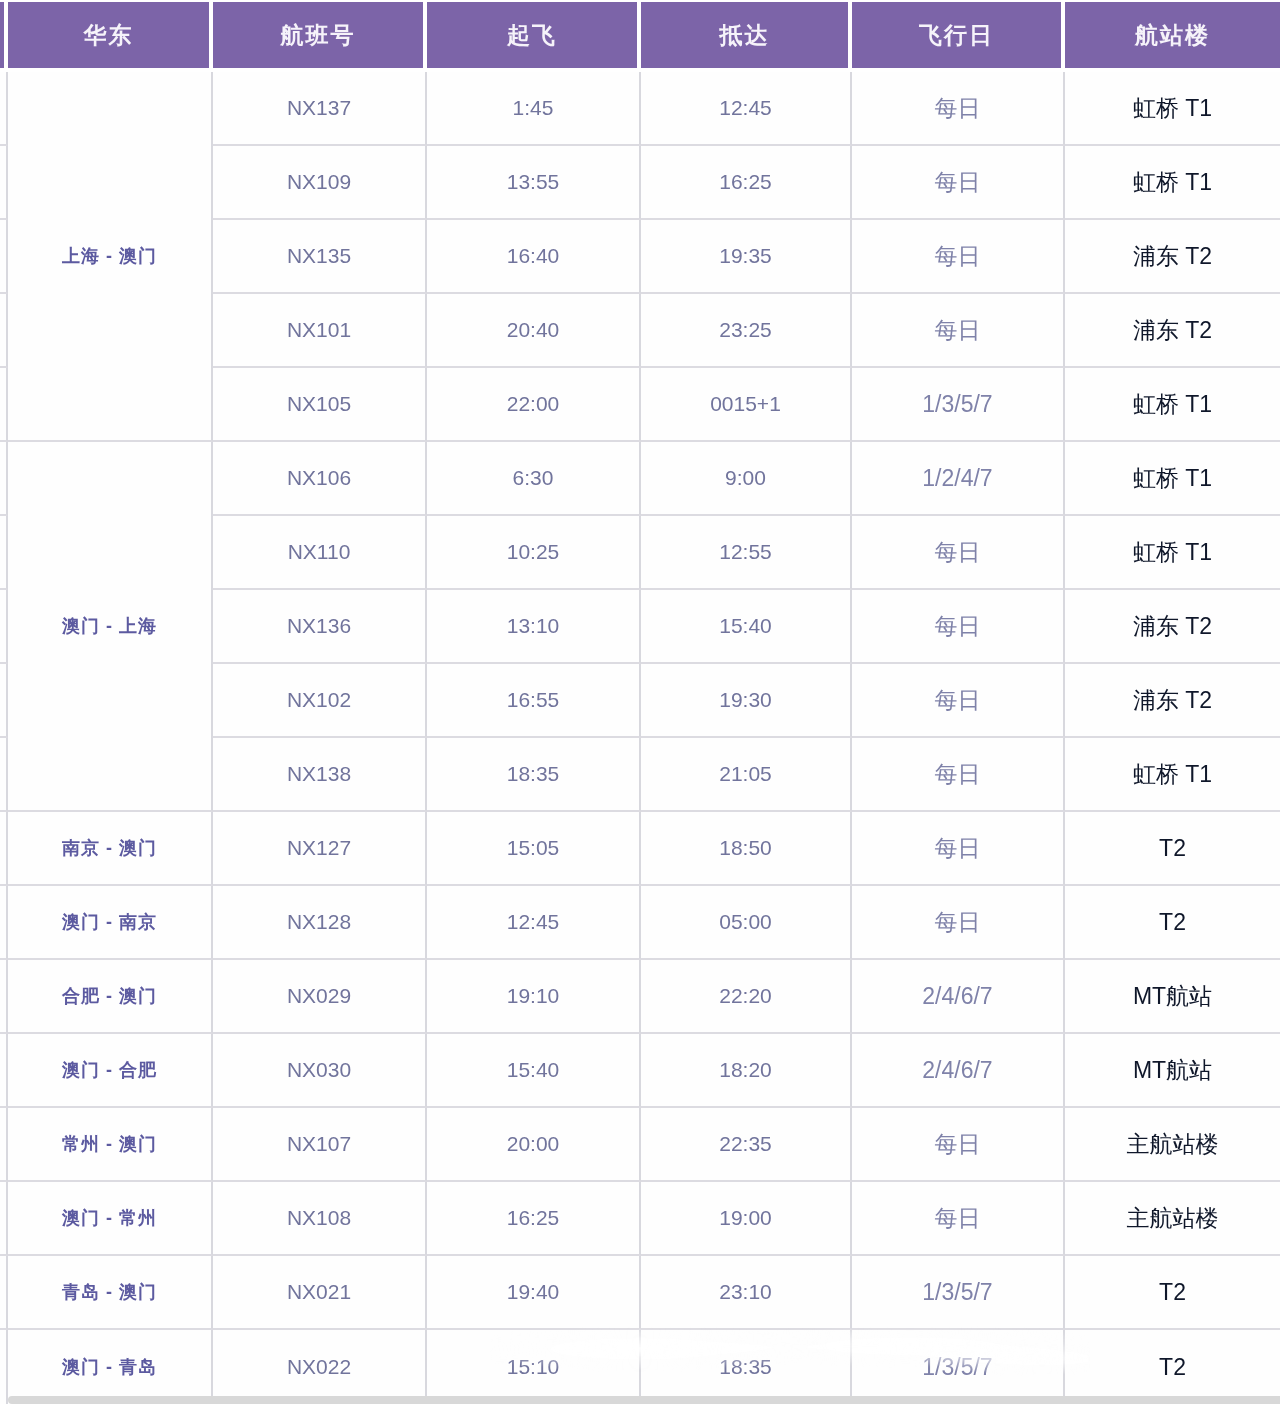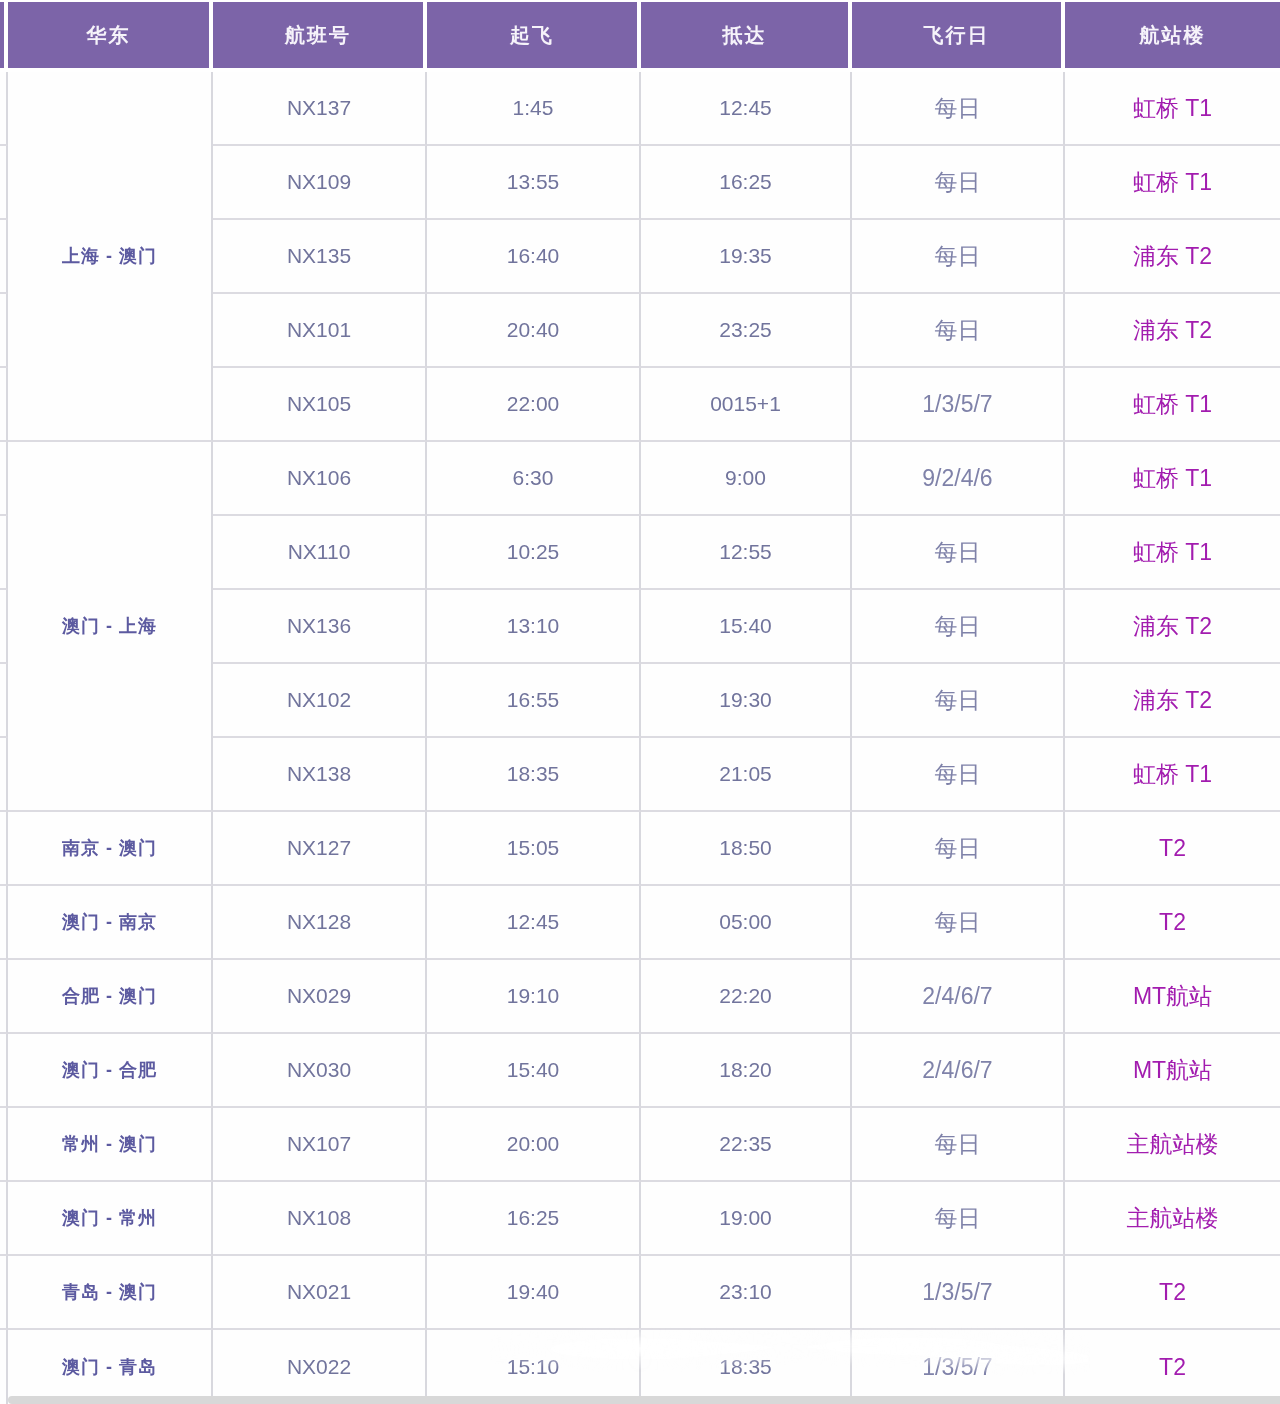--- a/index.html
+++ b/index.html
@@ -14,21 +14,21 @@
   table.schedule {
     border-collapse: separate;
     border-spacing: 0;
     table-layout: fixed;
     width: 1280px;
   }
   table.schedule th {
     background: #7c64a8;
     color: #f6f3fa;
     font-weight: bold;
-    font-size: 20px;
+    font-size: 23px;
     letter-spacing: 2px;
     text-align: center;
     vertical-align: middle;
     height: 66px;
     padding: 0;
     border-top: 2px solid #ffffff;
     border-right: 4px solid #ffffff;
     border-bottom: 4px solid #ffffff;
   }
   table.schedule th:last-child { border-right: none; }
@@ -46,21 +46,21 @@
   table.schedule tbody tr { height: 74px; }
   table.schedule tbody tr:last-child td { border-bottom: none; }
   td.route {
     color: #5c5aa0;
     font-weight: bold;
     font-size: 18px;
     letter-spacing: 1px;
   }
   td.no, td.t { color: #71749c; font-size: 21px; }
   td.d  { color: #7f82a9; font-size: 23px; }
-  td.term { color: #a21caf; font-size: 23px; }
+  td.term { color: #0f172a; font-size: 23px; }
   td.sliver { background: #fefefe; }
   th.sliver-h { border-right: 4px solid #ffffff; }
   .smudge {
     position: absolute;
     left: 490px;
     top: 1328px;
     width: 600px;
     height: 52px;
     pointer-events: none;
     background:
@@ -147,21 +147,21 @@
         <td class="d">1/3/5/7</td>
         <td class="term">虹桥 T1</td>
       </tr>
 
       <tr>
         <td class="sliver"></td>
         <td class="route" rowspan="5">澳门 - 上海</td>
         <td class="no">NX106</td>
         <td class="t">6:30</td>
         <td class="t">9:00</td>
-        <td class="d">9/2/4/6</td>
+        <td class="d">1/2/4/7</td>
         <td class="term">虹桥 T1</td>
       </tr>
       <tr>
         <td class="sliver"></td>
         <td class="no">NX110</td>
         <td class="t">10:25</td>
         <td class="t">12:55</td>
         <td class="d">每日</td>
         <td class="term">虹桥 T1</td>
       </tr>

